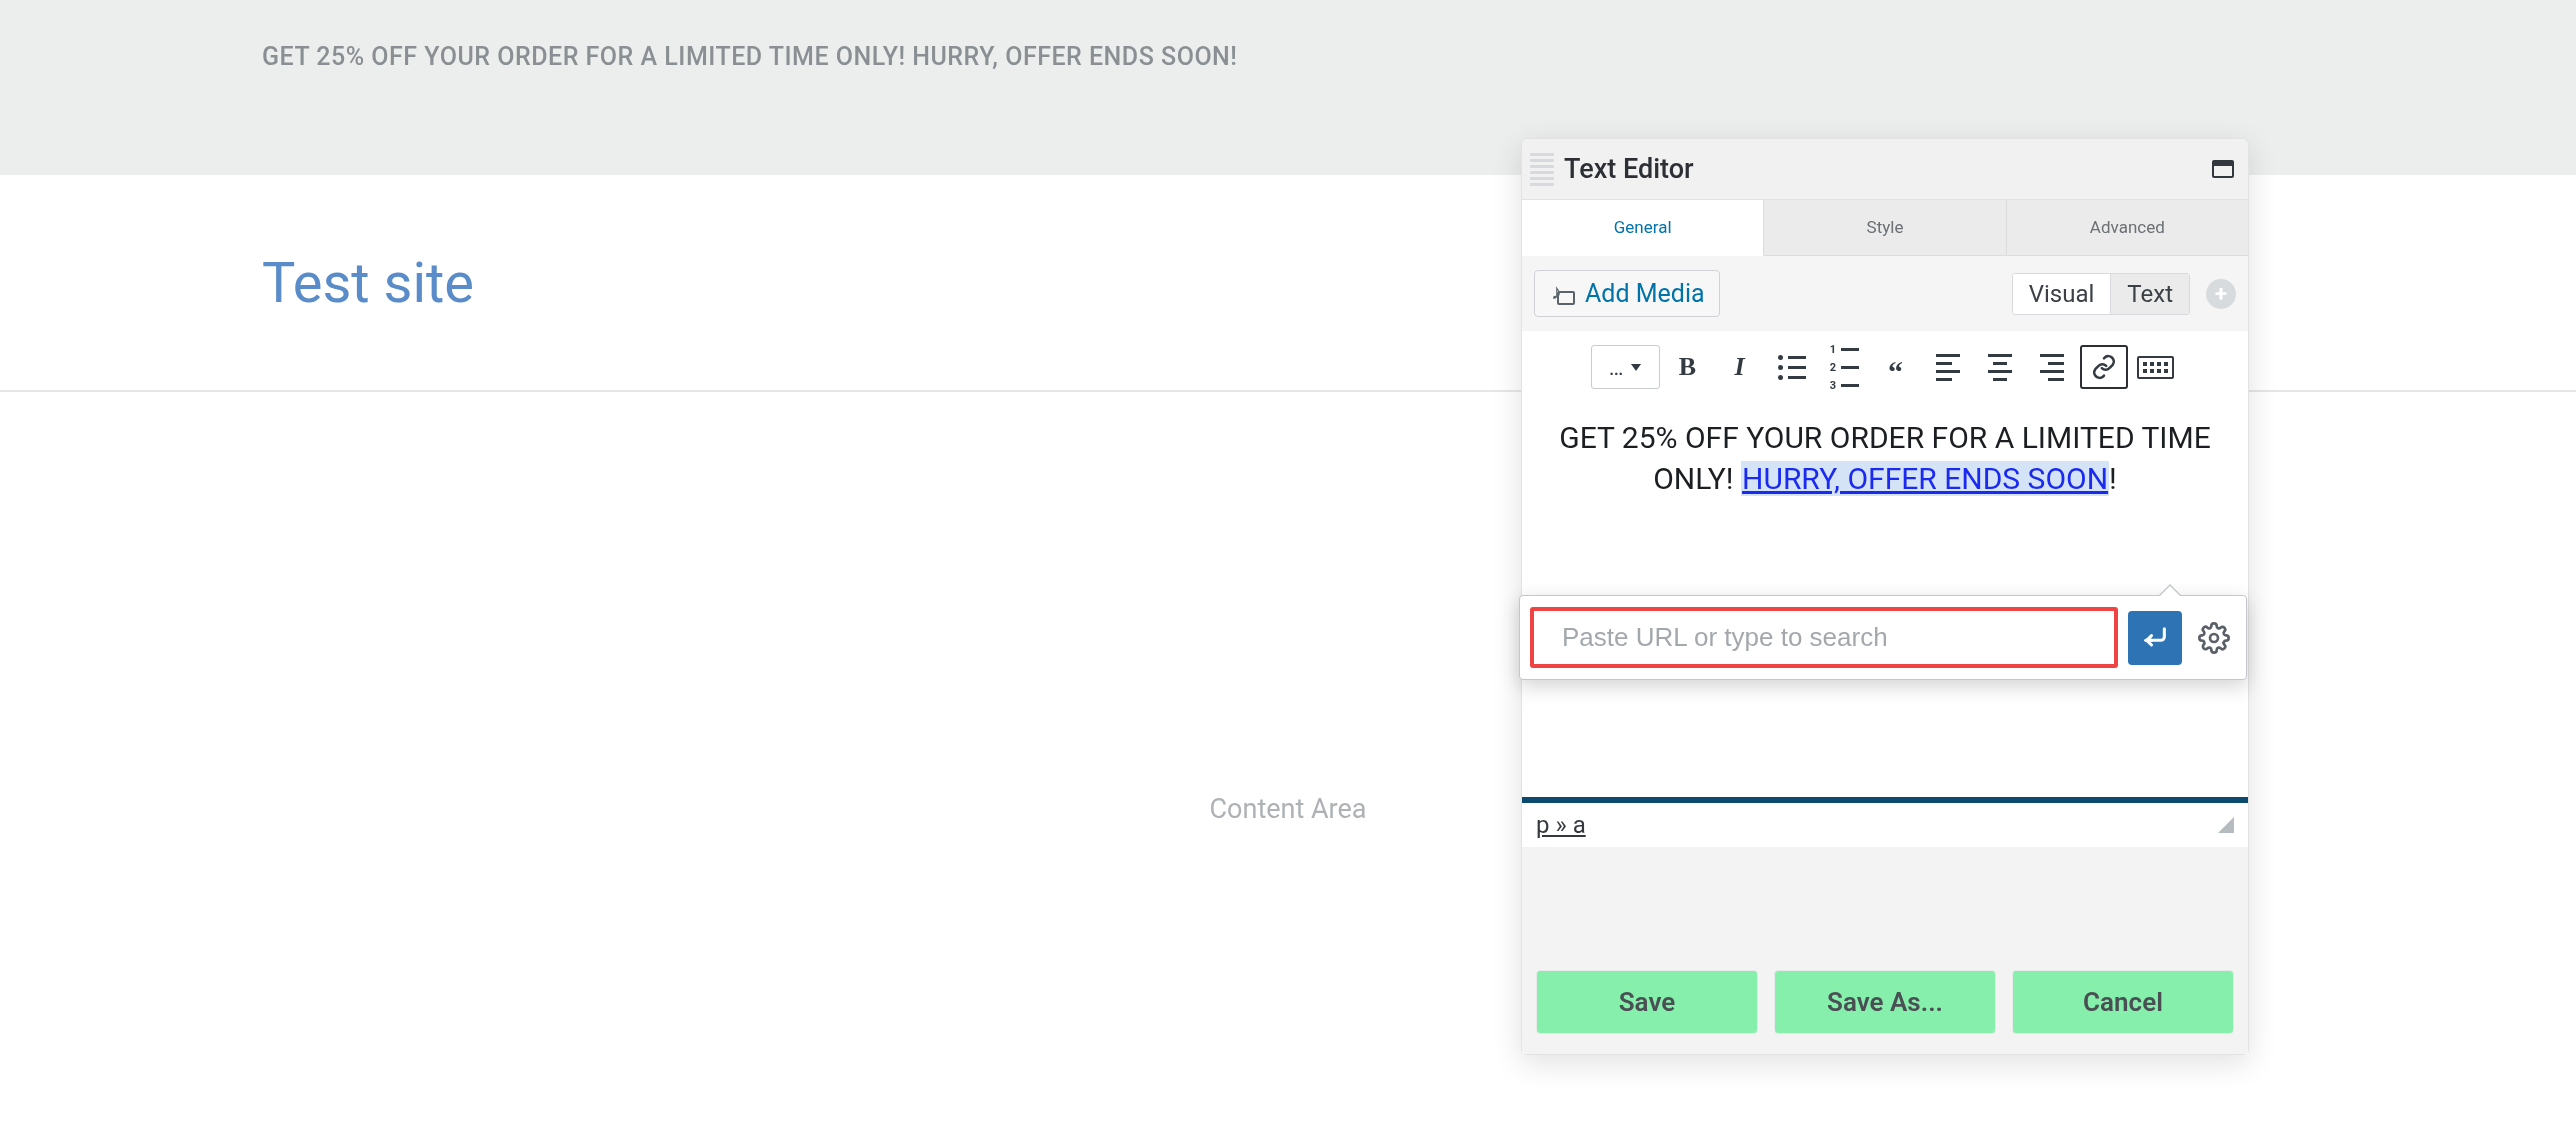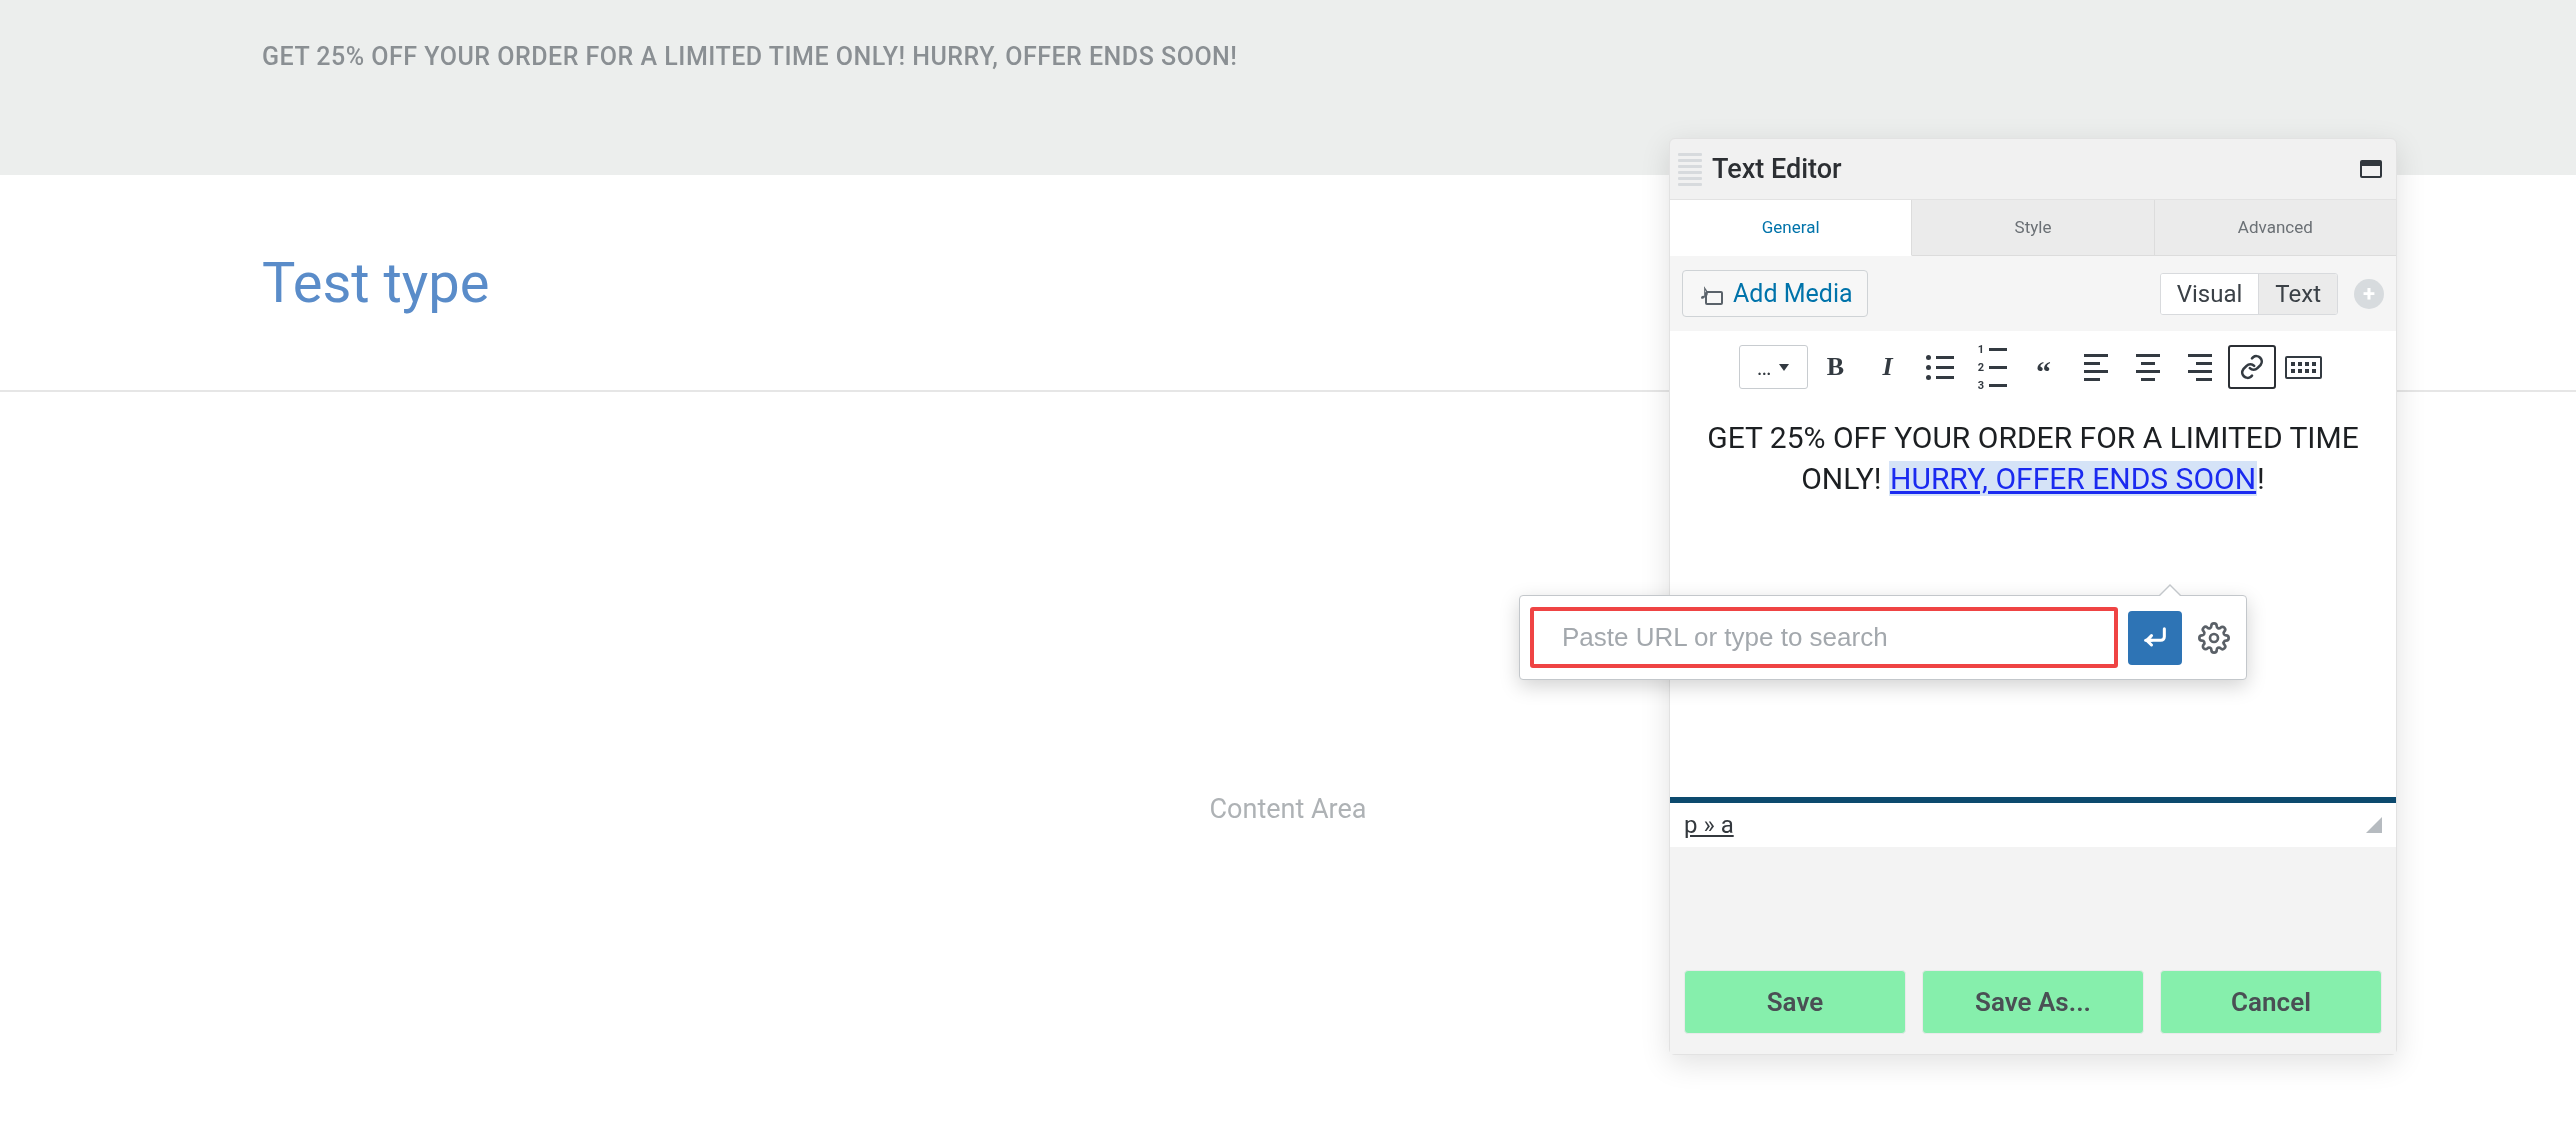--- a/index.html
+++ b/index.html
@@ -48,21 +48,21 @@
   }
   .content-area-label {
     font-size: 27px;
     color: #aeb2b5;
   }
 
   
   .editor-panel {
     position: absolute;
     top: 138px;
-    left: 1669px;
+    left: 1521px;
     width: 728px;
     background: #f1f1f1;
     border: 1px solid #e2e2e2;
     border-radius: 6px;
     box-shadow: 0 8px 30px rgba(0,0,0,0.12);
     display: flex;
     flex-direction: column;
   }
   .panel-head {
     display: flex;
@@ -340,21 +340,21 @@
 </head>
 <body>
 
 <div class="viewport">
 
   <div class="banner">
     <span class="banner-text">GET 25% OFF YOUR ORDER FOR A LIMITED TIME ONLY! HURRY, OFFER ENDS SOON!</span>
   </div>
 
   <div class="site-row">
-    <span class="site-title">Test type</span>
+    <span class="site-title">Test site</span>
   </div>
 
   <div class="content-area">
     <span class="content-area-label">Content Area</span>
   </div>
 
   <div class="editor-panel">
 
     <div class="panel-head">
       <div class="drag-handle">

